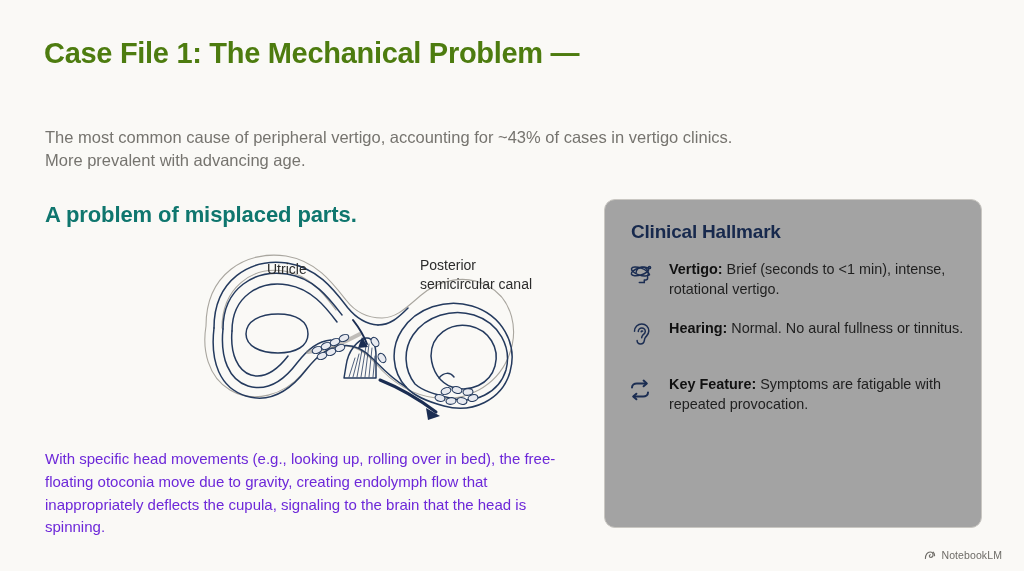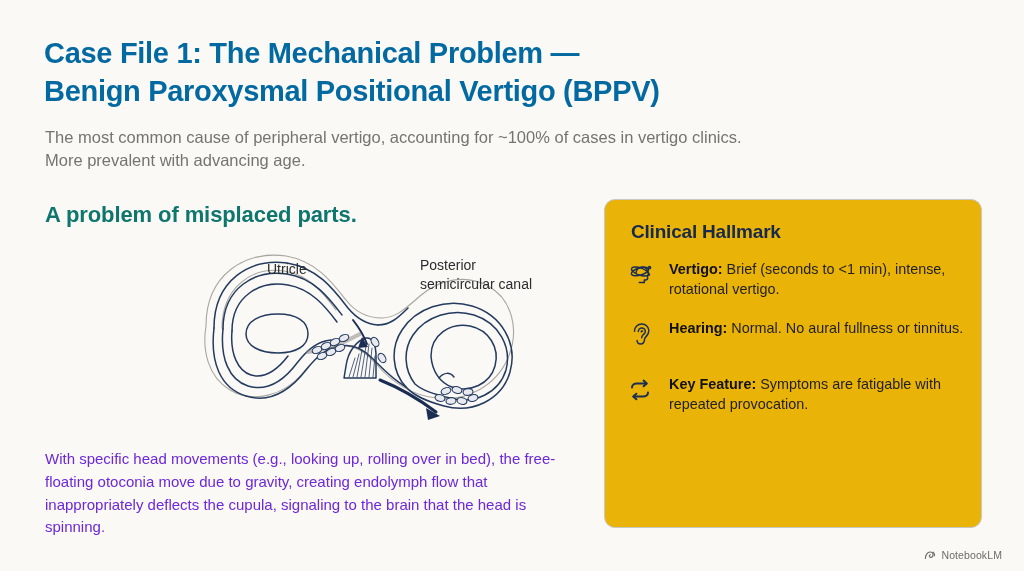--- a/index.html
+++ b/index.html
@@ -25,21 +25,21 @@
   
   .title {
     position: absolute;
     left: 44px;
     top: 34px;
     width: 760px;
     font-size: 29px;
     font-weight: bold;
     line-height: 1.32;
     letter-spacing: -0.3px;
-    color: #0369a1;
+    color: #4d7c0f;
   }
   .title .line { display: block; }
 
   .subtitle {
     position: absolute;
     left: 45px;
     top: 126px;
     width: 930px;
     font-size: 16.5px;
     line-height: 1.42;
@@ -88,21 +88,21 @@
 
   
   .card {
     position: absolute;
     left: 604px;
     top: 199px;
     width: 378px;
     height: 329px;
     border: 1.3px solid #c9c7c2;
     border-radius: 11px;
-    background: #eab308;
+    background: #a3a3a3;
     box-sizing: border-box;
   }
   .card-title {
     position: absolute;
     left: 26px;
     top: 21px;
     font-size: 19px;
     font-weight: bold;
     color: #17294d;
     letter-spacing: -0.2px;
@@ -158,25 +158,24 @@
   }
   .brand svg { display: block; }
 </style>
 </head>
 <body>
 
 <div class="slide">
 
   <div class="title">
     <span class="line">Case File 1: The Mechanical Problem —</span>
-    <span class="line">Benign Paroxysmal Positional Vertigo (BPPV)</span>
   </div>
 
   <div class="subtitle">
-    <span class="line">The most common cause of peripheral vertigo, accounting for ~100% of cases in vertigo clinics.</span>
+    <span class="line">The most common cause of peripheral vertigo, accounting for ~43% of cases in vertigo clinics.</span>
     <span class="line">More prevalent with advancing age.</span>
   </div>
 
   <div class="left-heading">A problem of misplaced parts.</div>
 
   <div class="diagram-wrap">
     <svg width="420" height="200" viewBox="0 0 420 200" fill="none" xmlns="http://www.w3.org/2000/svg" aria-hidden="true">
       <g stroke="#a9a69f" stroke-width="1.1" fill="none" stroke-linecap="round" stroke-linejoin="round">
 
         <path d="M96 88 C 96 36, 136 12, 176 18 C 206 23, 222 44, 236 62

